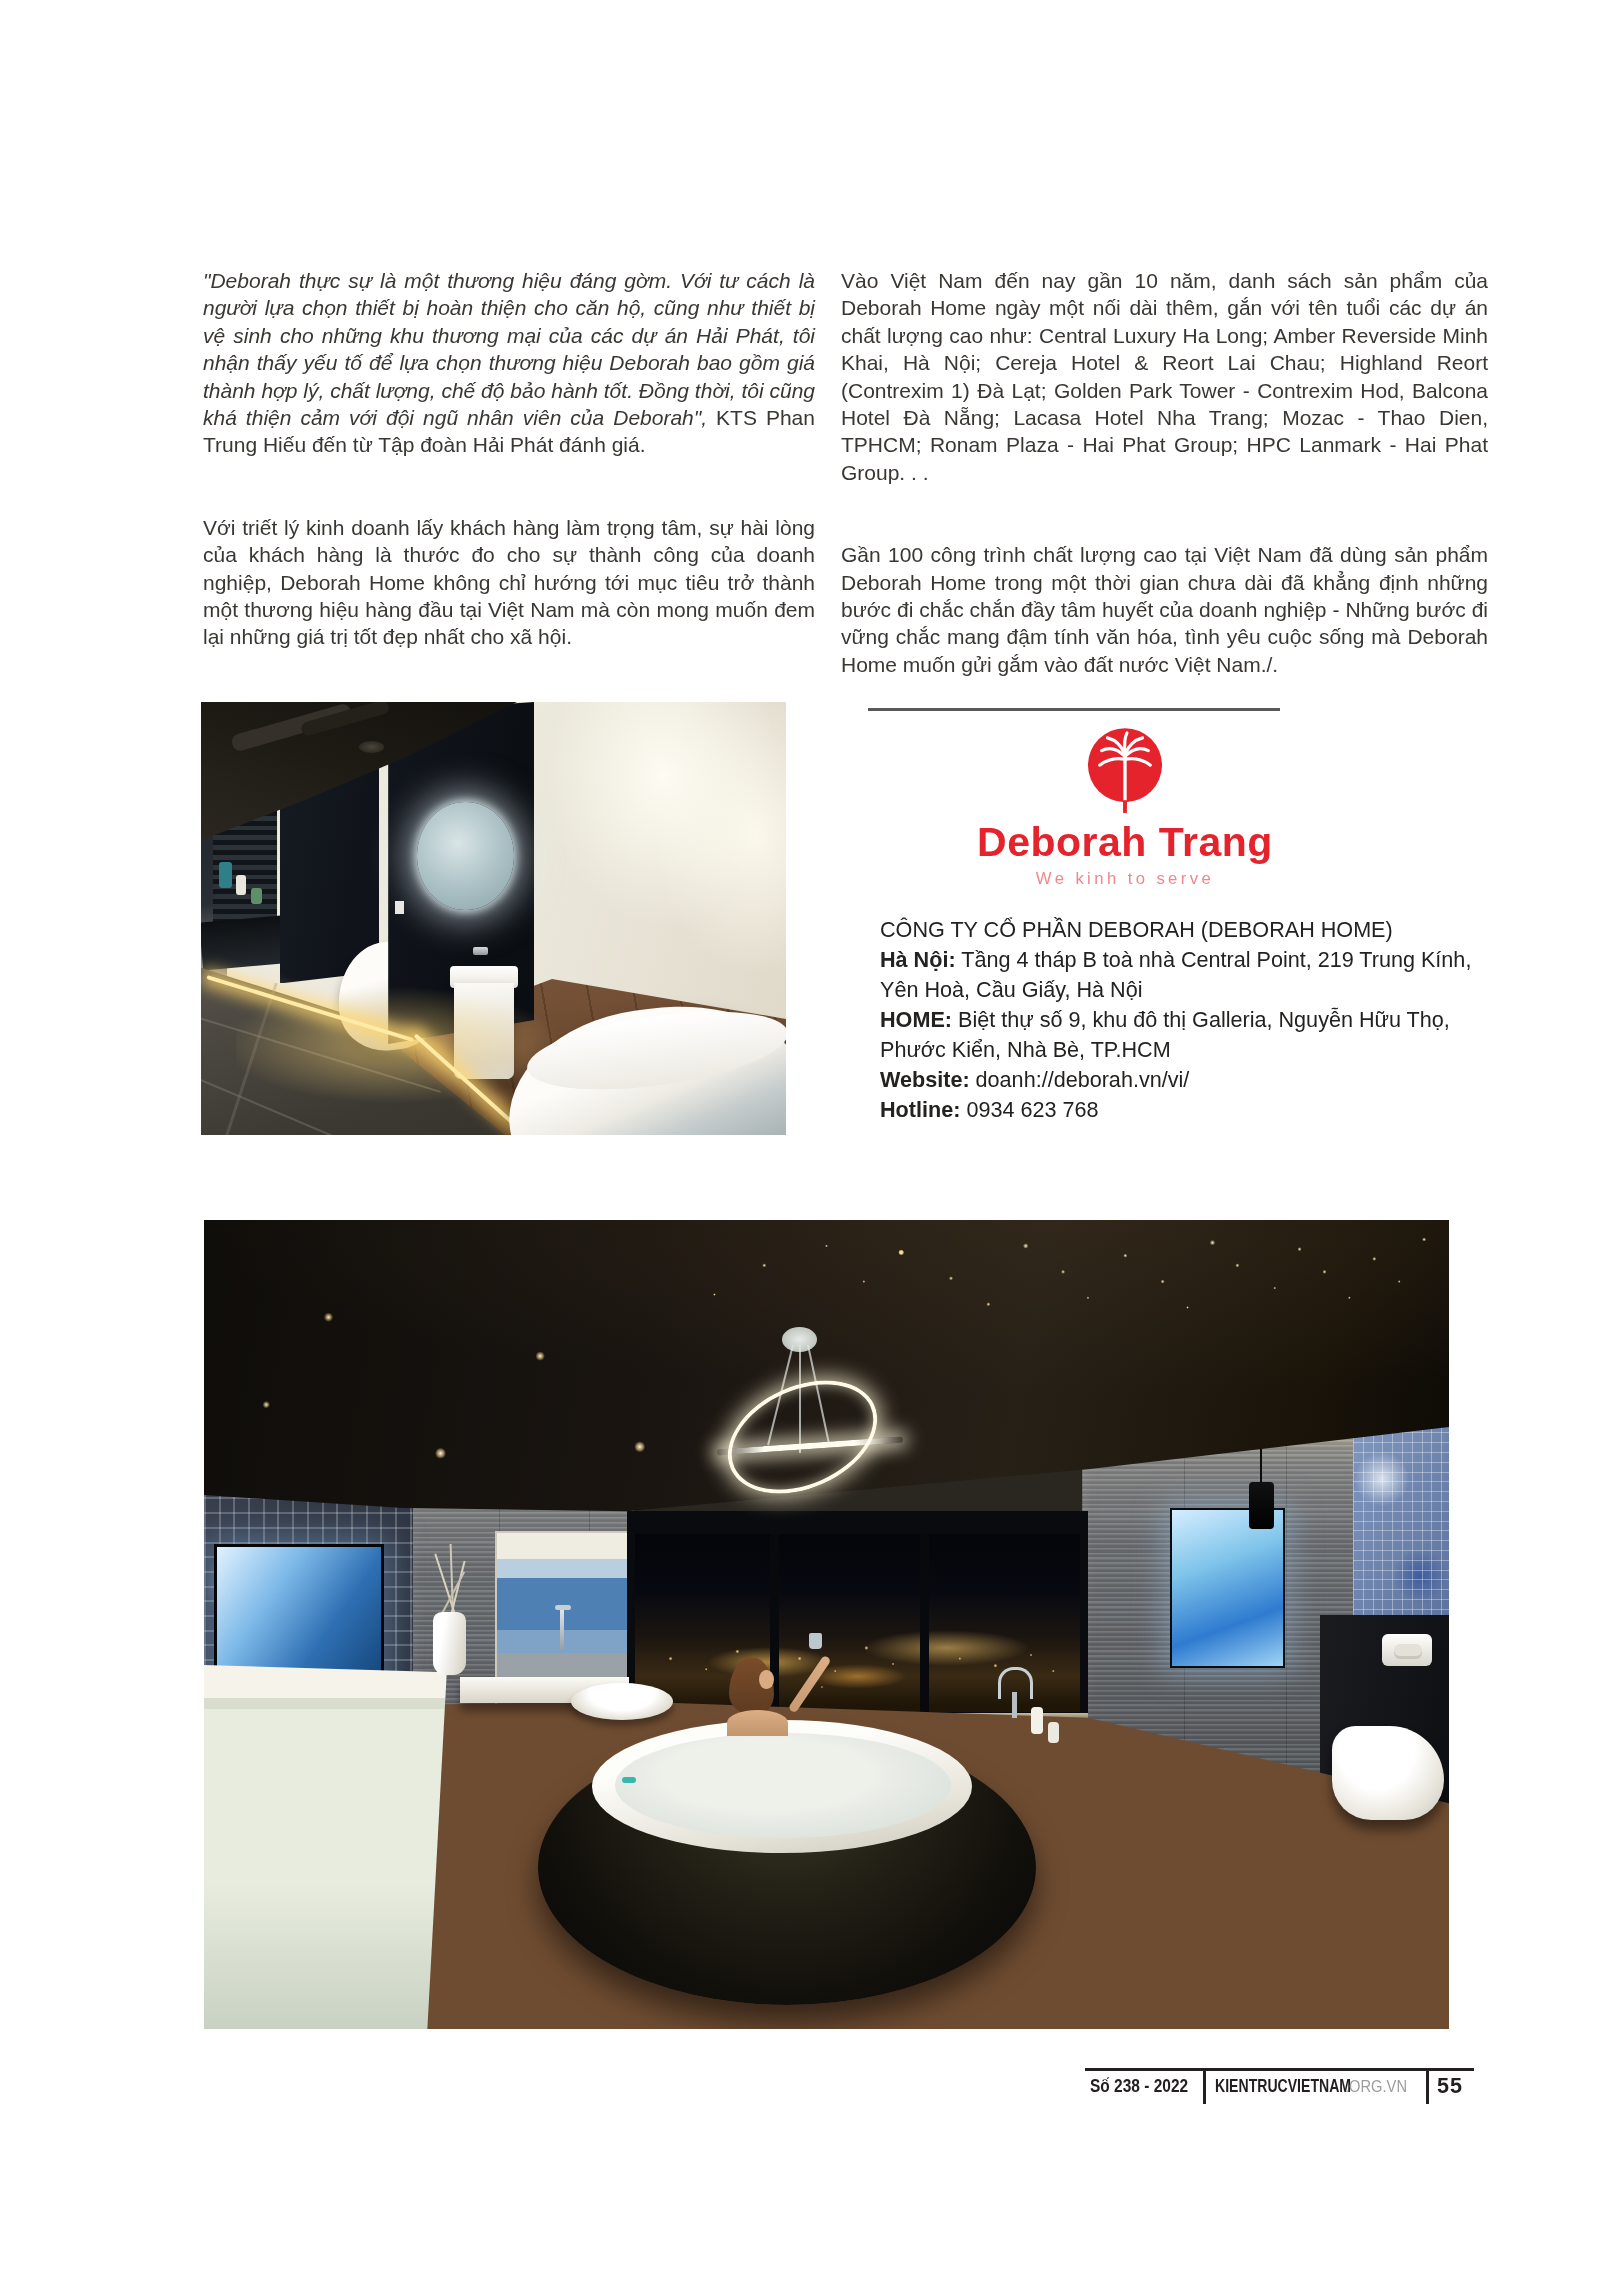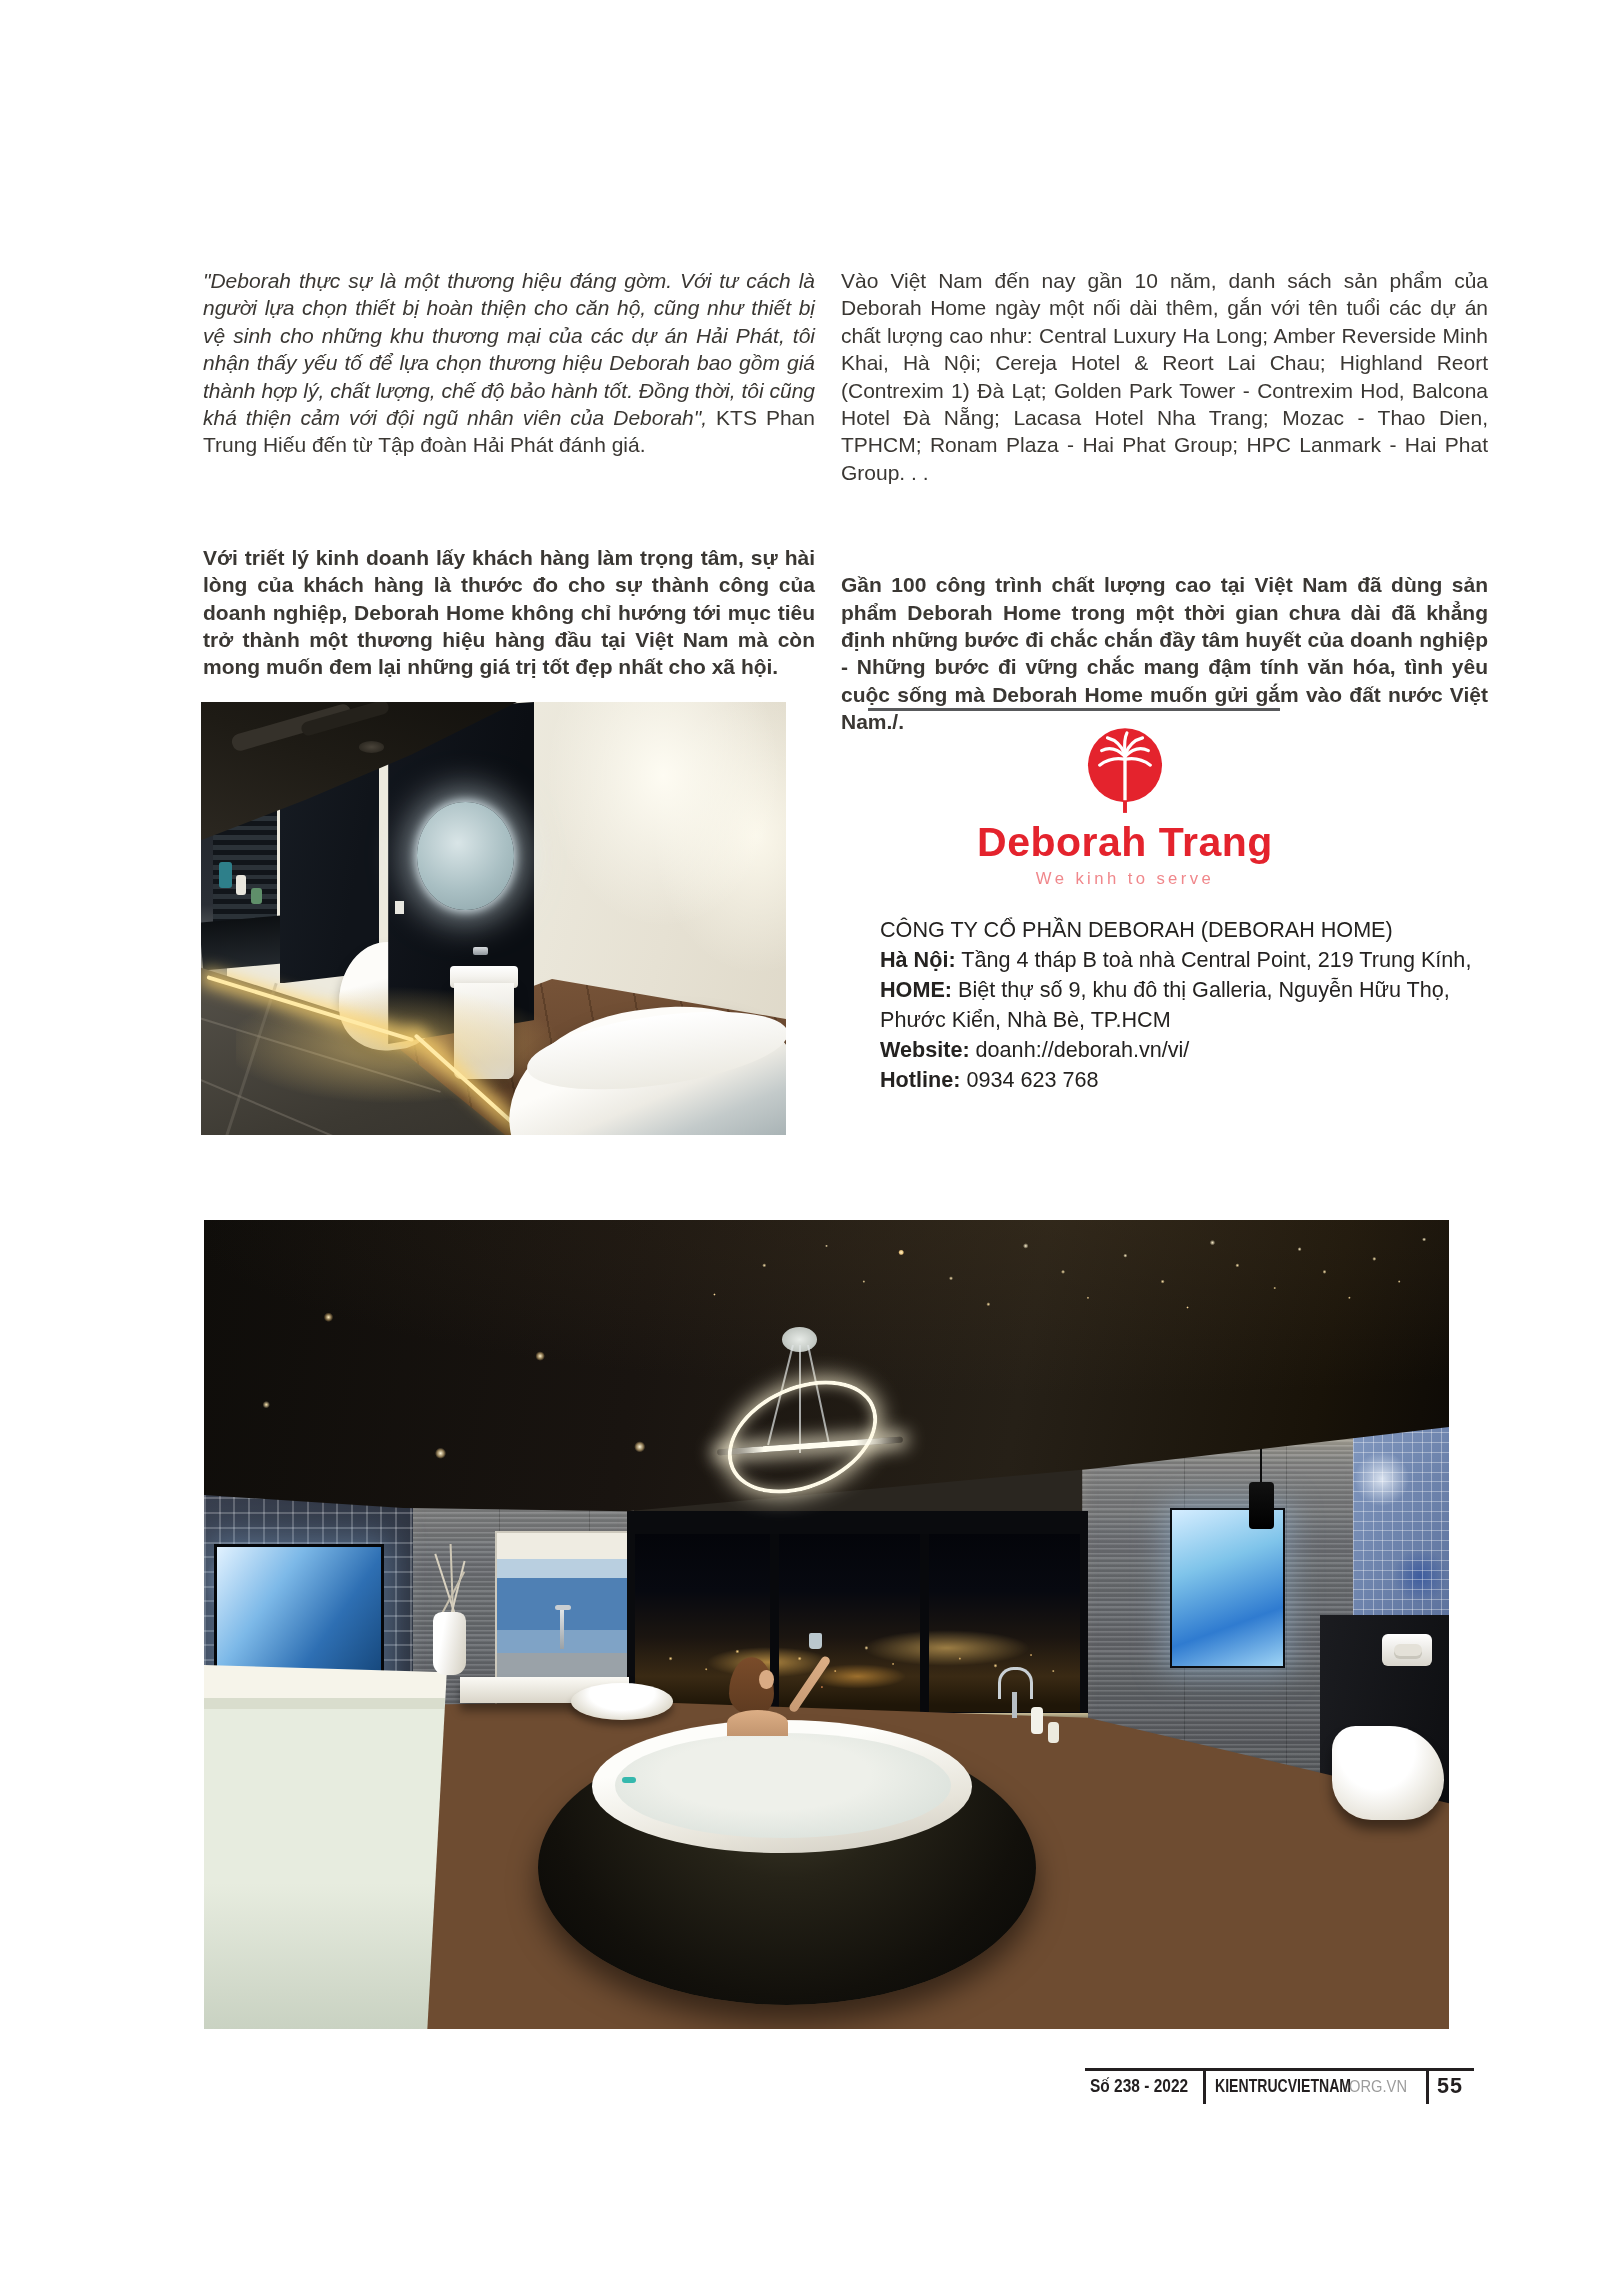--- a/index.html
+++ b/index.html
@@ -3,21 +3,21 @@
 <meta charset="utf-8">
 <style>
   html,body{margin:0;padding:0;background:#d8d8d8;}
   .page{position:relative;width:1621px;height:2293px;background:#ffffff;margin:0 auto;
         font-family:"Liberation Sans","DejaVu Sans",sans-serif;color:#363431;overflow:hidden;}
 
   
   .col{position:absolute;top:267px;font-size:21px;line-height:27.4px;text-align:justify;color:#3a3733;}
   .col-left{left:203px;width:612px;}
   .col-right{left:841px;width:647px;}
-  .para2{margin-top:85px;font-weight:bold;}
+  .para2{margin-top:55px;}
   .qitalic{font-style:italic;}
 
   
   .logo-rule{position:absolute;left:868px;top:708px;width:412px;height:2.5px;background:#58595b;}
   .logo{position:absolute;left:929px;top:727px;width:392px;text-align:center;}
   .logo svg{display:block;margin:0 auto;}
   .brand{font-size:41px;font-weight:700;color:#e4232d;letter-spacing:0.5px;margin-top:3.9px;}
   .tagline{font-size:16.7px;color:#f0878b;letter-spacing:3.4px;margin-top:2.9px;}
 
   .company{position:absolute;left:880px;top:915px;font-size:21.6px;line-height:30px;color:#242220;}
@@ -316,20 +316,21 @@
         <path d="M39 33 C 49 31, 57 33, 65 39"></path>
       </g>
     </svg>
     <div class="brand">Deborah Trang</div>
     <div class="tagline">We kinh to serve</div>
   </div>
 
   <div class="company">
     <div>CÔNG TY CỔ PHẦN DEBORAH (DEBORAH HOME)</div>
     <div><span class="b">Hà Nội:</span> <span>Tầng 4 tháp B toà nhà Central Point, 219 Trung Kính,</span></div>
+    <div>Yên Hoà, Cầu Giấy, Hà Nội</div>
     <div><span class="b">HOME:</span> <span>Biệt thự số 9, khu đô thị Galleria, Nguyễn Hữu Thọ,</span></div>
     <div>Phước Kiển, Nhà Bè, TP.HCM</div>
     <div><span class="b">Website:</span> <span>doanh://deborah.vn/vi/</span></div>
     <div><span class="b">Hotline:</span> <span>0934 623 768</span></div>
   </div>
 
   <div class="plg">
     <div class="plg-wallL"></div>
     <div class="plg-wallR"></div>
     <div class="plg-wallUnder"></div>

